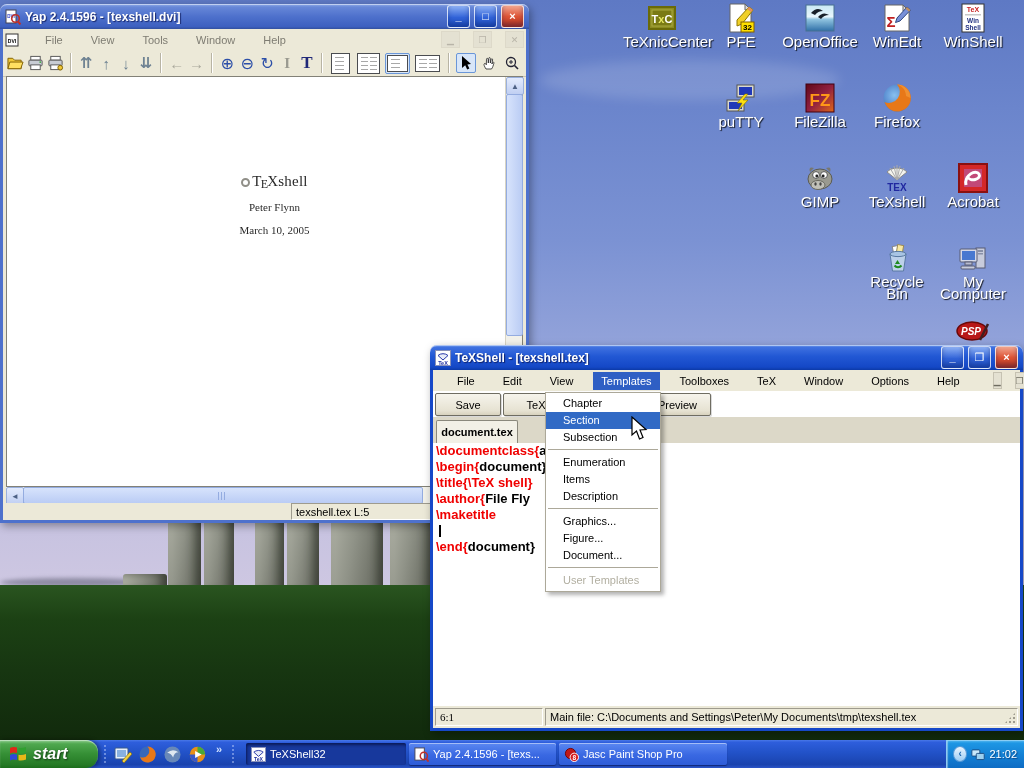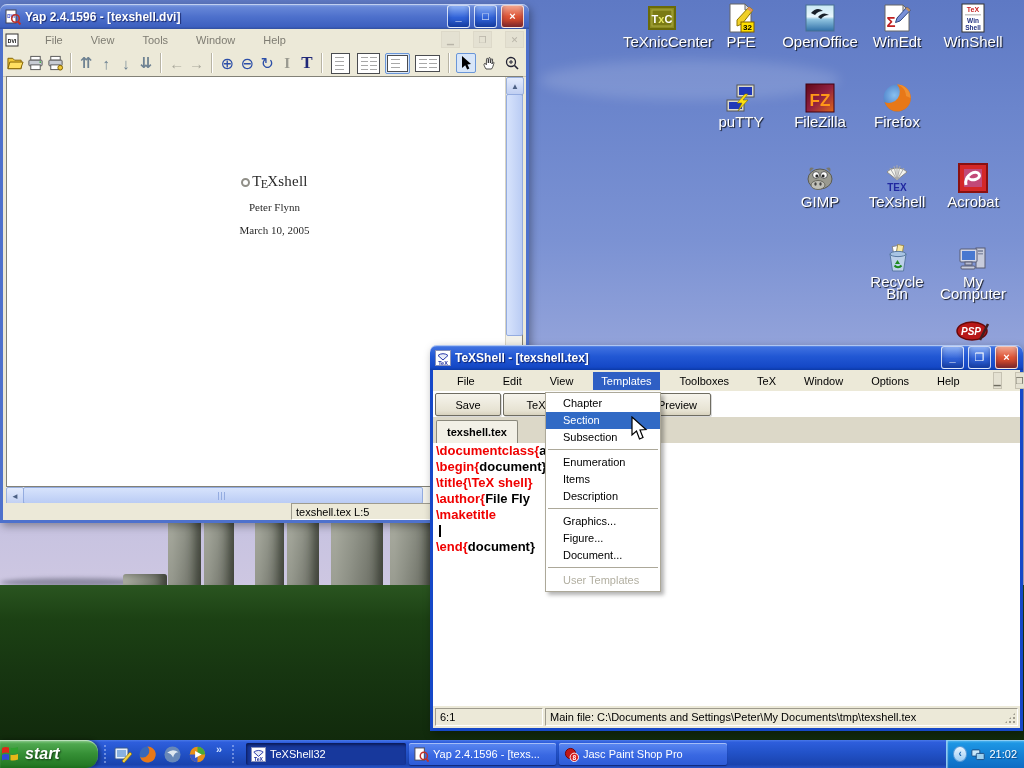--- a/index.html
+++ b/index.html
@@ -79,39 +79,39 @@
   #tx-toolbar{position:absolute;left:0;right:0;top:21px;height:26px;background:#FFFFFF;border-bottom:1px solid #E0DCCC;}
   .xpbtn{position:absolute;top:2px;height:21px;background:linear-gradient(180deg,#F6F4EC,#E6E2D2 80%,#D8D2BE);border:1px solid #6F6D62;border-radius:2px;font-size:11px;color:#000;display:flex;align-items:center;justify-content:center;box-shadow:1px 1px 0 rgba(0,0,0,.15);}
   #tx-tabstrip{position:absolute;left:0;right:0;top:47px;height:26px;background:#DCD8C8;border-bottom:1px solid #8A887C;}
   #tx-tab{position:absolute;left:3px;top:3px;width:80px;height:22px;background:#F2F0E6;border:1px solid #8A887C;border-bottom:none;border-radius:2px 2px 0 0;font-size:11px;font-weight:bold;display:flex;align-items:center;justify-content:center;}
   #tx-editor{position:absolute;left:0;right:0;top:73px;bottom:22px;background:#FFF;overflow:hidden;}
   .codeline{padding-left:3px;height:16px;line-height:16px;font-size:13px;font-weight:bold;white-space:pre;}
   .tok-r{color:#F00000;}
   .tok-k{color:#000;}
   .caret{display:inline-block;width:2px;height:12px;background:#000;margin-left:3px;margin-top:2px;}
   #tx-status{position:absolute;left:0;right:0;bottom:0;height:22px;background:#ECE9D8;display:flex;gap:2px;padding:2px;box-sizing:border-box;}
-  #tx-status .sp1{width:98px;}
+  #tx-status .sp1{width:98px;font-family:Liberation Serif, serif;}
   #tx-status .sp2{flex:1;position:relative;}
   .grip{position:absolute;right:1px;bottom:1px;width:12px;height:12px;
     background:radial-gradient(circle at 2px 2px,#9E9B8E 1px,transparent 1.4px);background-size:4px 4px;clip-path:polygon(100% 0,100% 100%,0 100%);}
 
   
   #tmenu{position:absolute;left:545px;top:392px;width:114px;z-index:8;background:#FFFFFF;border:1px solid #ACA899;box-shadow:3px 3px 4px rgba(0,0,0,.3);padding:2px 0;}
   .dd{height:17px;line-height:17px;font-size:11px;padding-left:17px;color:#000;white-space:nowrap;}
   .dd.hl{background:#316AC5;color:#FFF;}
   .dd.dis{color:#B2AFA1;}
   .ddsep{height:1px;background:#ACA899;margin:3px 2px 4px 2px;box-shadow:0 1px 0 #FFF;}
 
   
   #cursor{position:absolute;left:631px;top:416px;width:18px;height:26px;z-index:20;}
 
   
   #taskbar{position:absolute;left:0;top:740px;width:1024px;height:28px;z-index:10;
     background:linear-gradient(180deg,#4A78E8 0%,#2E5EDC 8%,#2252C8 45%,#1A43AE 88%,#2C55C8 100%);}
-  #startbtn{position:absolute;left:0;top:0;width:98px;height:28px;border-radius:0 12px 12px 0;display:flex;align-items:center;gap:5px;box-sizing:border-box;
+  #startbtn{position:absolute;left:0;top:0;width:98px;height:28px;border-radius:0 12px 12px 0;display:flex;align-items:center;gap:5px;padding-left:8px;box-sizing:border-box;
     background:linear-gradient(180deg,#8CCB8C 0%,#4FA84F 14%,#358F35 50%,#257A25 88%,#1C6E1C 100%);
     box-shadow:inset 0 1px 1px rgba(255,255,255,.5),2px 0 4px rgba(0,0,0,.4);
     color:#FFF;font-style:italic;font-weight:bold;font-size:16px;text-shadow:1px 1px 2px rgba(0,0,0,.6);}
   #startbtn svg{width:20px;height:20px;}
   .qlsep{position:absolute;top:5px;width:3px;height:18px;border-left:2px dotted rgba(200,215,255,.45);}
   .qlicon{position:absolute;top:5px;width:19px;height:19px;}
   .qlicon svg{width:100%;height:100%;}
   .qlmore{position:absolute;left:216px;top:3px;color:#CFE0FF;font-size:11px;font-weight:bold;}
   .tkbtn{position:absolute;top:3px;height:22px;border-radius:2px;display:flex;align-items:center;gap:4px;padding:0 5px;box-sizing:border-box;
     background:linear-gradient(180deg,#5B88F2,#3968E2 55%,#2E5CD8);box-shadow:inset 0 1px 0 rgba(255,255,255,.45),0 1px 1px rgba(0,10,60,.5);
@@ -485,21 +485,21 @@
         <span class="mdib">▁</span>
         <span class="mdib">❐</span>
         <span class="mdib">✕</span>
       </div>
       <div id="tx-toolbar">
         <span class="xpbtn" style="left:2px;width:64px;">Save</span>
         <span class="xpbtn" style="left:70px;width:64px;">TeX</span>
         <span class="xpbtn" style="left:211px;width:65px;">Preview</span>
       </div>
       <div id="tx-tabstrip">
-        <span id="tx-tab">texshell.tex</span>
+        <span id="tx-tab">document.tex</span>
       </div>
       <div id="tx-editor">
         <div class="codeline"><span class="tok-r">\documentclass{</span><span class="tok-k">a</span></div>
         <div class="codeline"><span class="tok-r">\begin{</span><span class="tok-k">document}</span></div>
         <div class="codeline"><span class="tok-r">\title{\TeX shell}</span></div>
         <div class="codeline"><span class="tok-r">\author{</span><span class="tok-k">File Fly</span></div>
         <div class="codeline"><span class="tok-r">\maketitle</span></div>
         <div class="codeline"><span class="caret"></span></div>
         <div class="codeline"><span class="tok-r">\end{</span><span class="tok-k">document}</span></div>
       </div>

